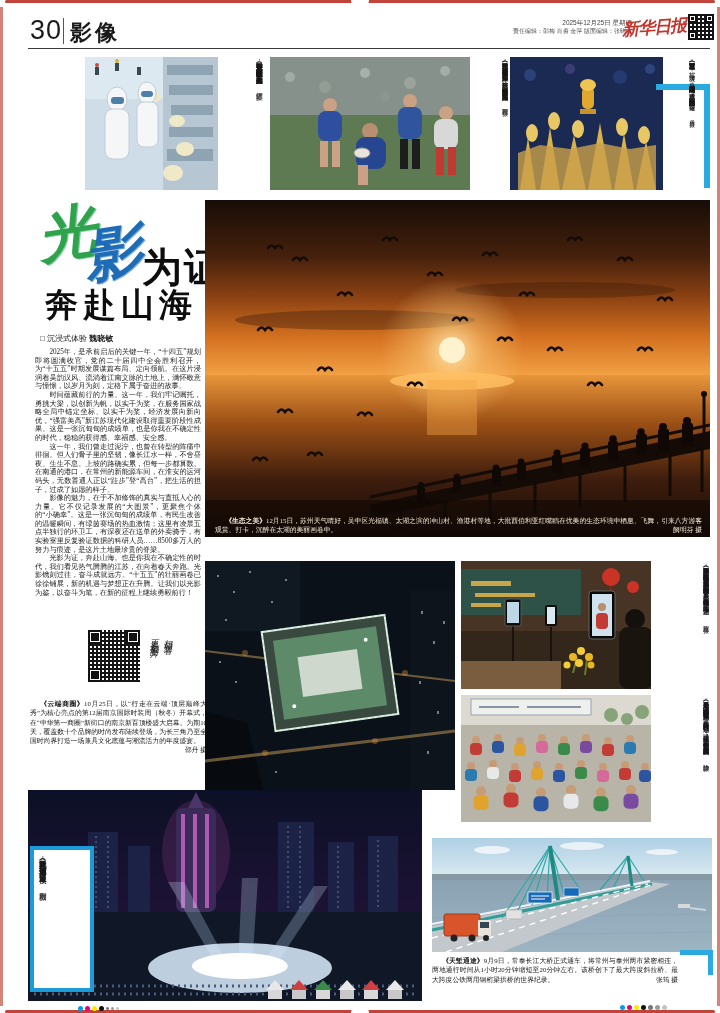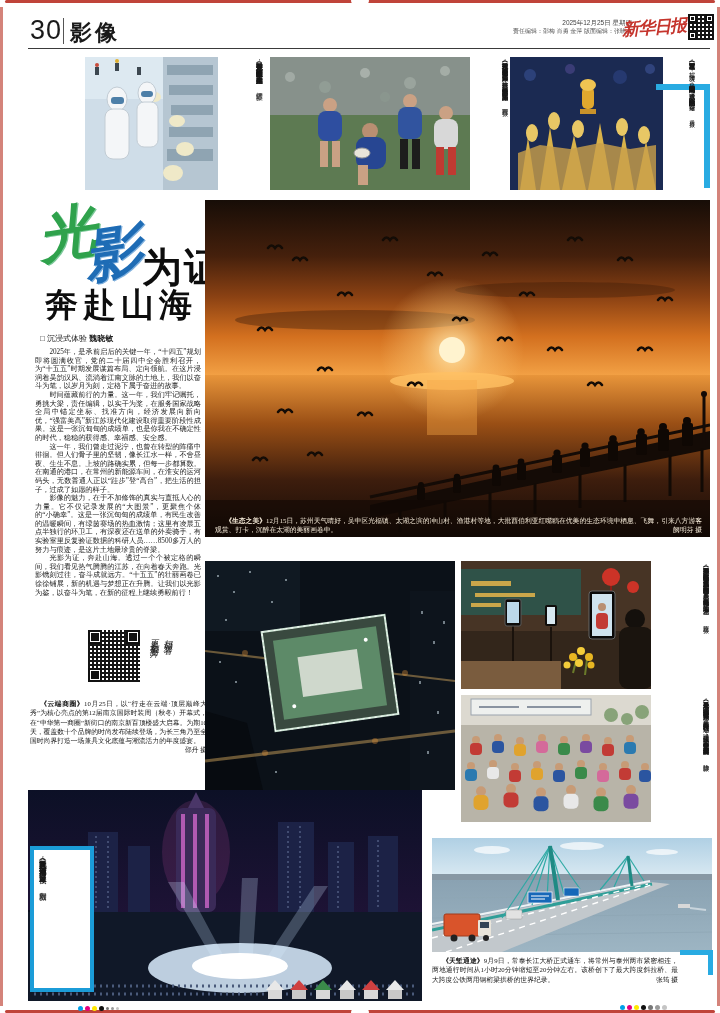--- a/index.html
+++ b/index.html
@@ -234,25 +234,25 @@
   <div class="t-art t-b">影</div>
   <div class="t-k1">为证</div>
   <div class="t-k2">奔赴山海</div>
   <div class="byline">
     <span>□</span>
     <span>沉浸式体验</span>
     <span class="au">魏晓敏</span>
   </div>
 
   <div class="article">
-    <p>2025年，是承前启后的关键一年，“十四五”规划即将圆满收官，党的二十届四中全会胜利召开，为“十五五”时期发展谋篇布局、定向领航。在这片浸润着吴韵汉风、流淌着江南文脉的土地上，我们以奋斗为笔，以岁月为刻，定格下属于奋进的故事。</p>
-    <p>时间蕴藏前行的力量。这一年，我们牢记嘱托，勇挑大梁，责任编辑，以实干为桨，在服务国家战略全局中锚定坐标、找准方向，经济发展向新向优，“强富美高”新江苏现代化建设取得重要阶段性成果。这是一张沉甸甸的成绩单，也是你我在不确定性的时代，稳稳的获得感、幸福感、安全感。</p>
+    <p>2025年，是承前启后的关键一年，“十四五”规划即将圆满收官，党的二十届四中全会胜利召开，为“十五五”时期发展谋篇布局、定向领航。在这片浸润着吴韵汉风、流淌着江南文脉的土地上，满怀敬意与憧憬，以岁月为刻，定格下属于奋进的故事。</p>
+    <p>时间蕴藏前行的力量。这一年，我们牢记嘱托，勇挑大梁，以创新为帆，以实干为桨，在服务国家战略全局中锚定坐标、以实干为桨，经济发展向新向优，“强富美高”新江苏现代化建设取得重要阶段性成果。这是一张沉甸甸的成绩单，也是你我在不确定性的时代，稳稳的获得感、幸福感、安全感。</p>
     <p>这一年，我们曾走过泥泞，也曾在转型的阵痛中徘徊。但人们骨子里的坚韧，像长江水一样，不舍昼夜、生生不息。上坡的路确实累，但每一步都算数。在南通的港口，在常州的新能源车间，在淮安的运河码头，无数普通人正以“跬步”登“高台”，把生活的担子，过成了如愿的样子。</p>
     <p>影像的魅力，在于不加修饰的真实与直抵人心的力量。它不仅记录发展的“大图景”，更聚焦个体的“小确幸”。这是一张沉甸甸的成绩单，有民生改善的温暖瞬间，有绿茵赛场的热血激情；这里有凌晨五点半独行的环卫工，有深夜还在送单的外卖骑手，有实验室里反复验证数据的科研人员……8500多万人的努力与痕迹，是这片土地最珍贵的脊梁。</p>
-    <p>光影为证，奔赴山海。透过一个个被定格的瞬间，我们看见热气腾腾的江苏，在向着春天奔跑。光影镌刻过往，奋斗成就远方。“十五五”的壮丽画卷已徐徐铺展，新的机遇与梦想正在升腾。让我们以光影为鉴，以奋斗为笔，在新的征程上继续勇毅前行！</p>
+    <p>光影为证，奔赴山海。也是你我在不确定性的时代，我们看见热气腾腾的江苏，在向着春天奔跑。光影镌刻过往，奋斗成就远方。“十五五”的壮丽画卷已徐徐铺展，新的机遇与梦想正在升腾。让我们以光影为鉴，以奋斗为笔，在新的征程上继续勇毅前行！</p>
   </div>
 
   <div class="qr" style="left:88px;top:630px;width:52px;height:52px;">
     <span class="f" style="top:0;left:0;width:10px;height:10px;">
         <b></b>
       </span>
     <span class="f" style="top:0;right:0;width:10px;height:10px;">
         <b></b>
       </span>
     <span class="f" style="bottom:0;left:0;width:10px;height:10px;">

